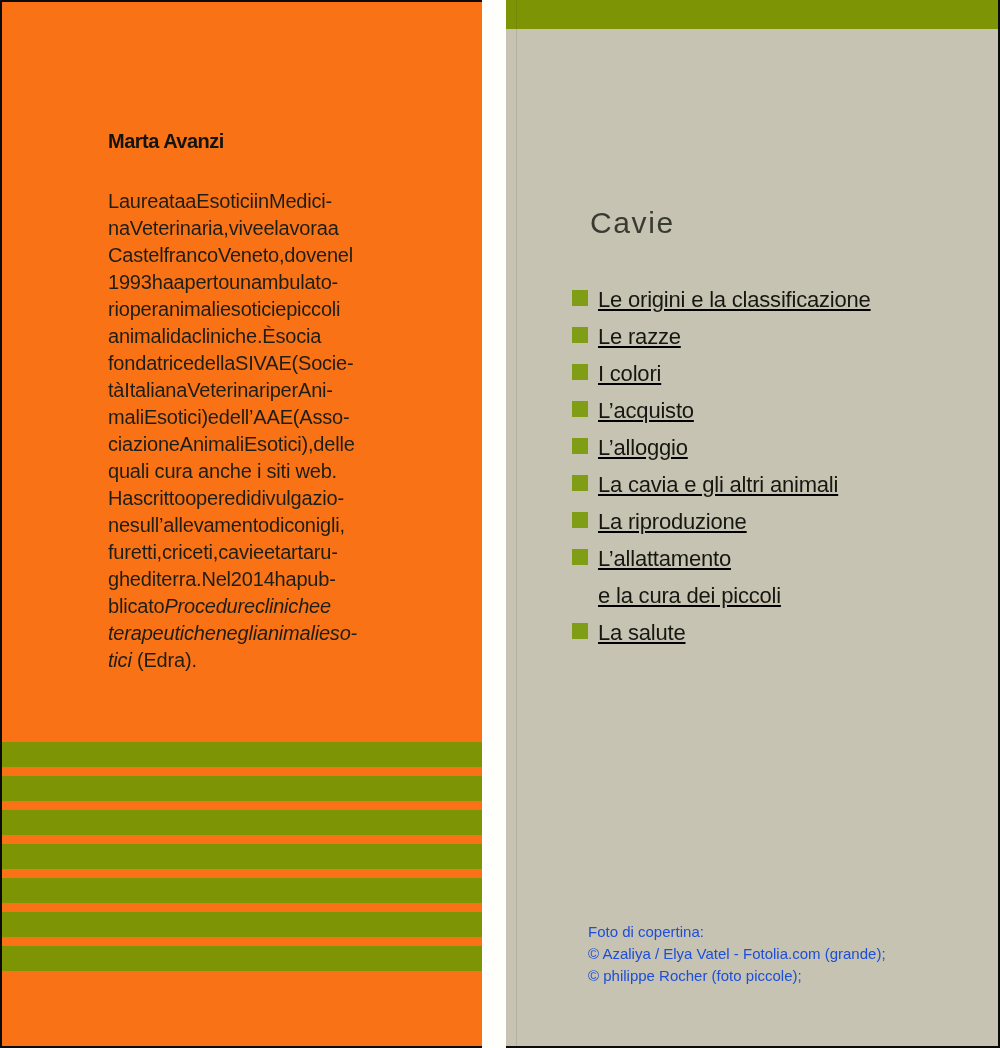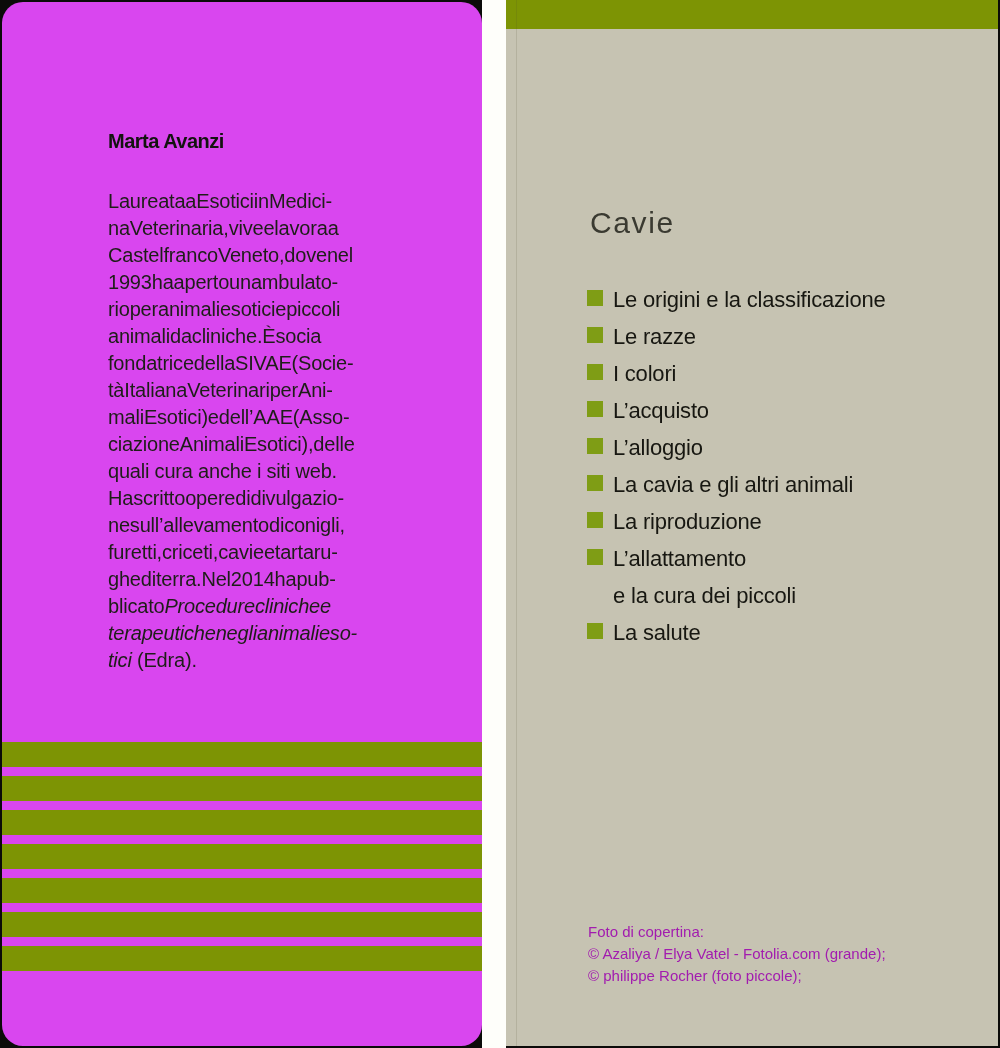--- a/index.html
+++ b/index.html
@@ -1,48 +1,48 @@
 <!DOCTYPE html>
 <html><head>
 <meta charset="utf-8">
 <style>
   html,body{margin:0;padding:0;background:#444;}
   .canvas{
     position:relative;width:1000px;height:1048px;background:#0b0b09;
     font-family:"Liberation Sans", sans-serif;overflow:hidden;
   }
   
-  .left-flap{position:absolute;left:2px;top:2px;width:480px;height:1044px;background:#d946ef;border-radius:21px;}
+  .left-flap{position:absolute;left:2px;top:2px;width:480px;height:1044px;background:#f97316;}
   .panel-gap{position:absolute;left:482px;top:0;width:24px;height:1048px;background:#fefefa;}
   .right-flap{position:absolute;left:506px;top:0;width:492px;height:1046px;background:#c6c3b2;}
   .top-bar{position:absolute;left:0;top:0;width:100%;height:29px;}
   .crease{position:absolute;left:10px;top:0;width:1px;height:100%;background:rgba(70,70,45,.14);}
 
   
   .author-name{position:absolute;left:106px;top:128px;font-size:20px;font-weight:bold;
     letter-spacing:-0.5px;color:#13130f;}
   .bio{position:absolute;left:106px;top:186px;width:274px;font-size:20px;line-height:27px;
     letter-spacing:-0.2px;color:#1e1e18;}
   .bio-line{height:27px;white-space:pre-wrap;}
   .bio-line.just{display:flex;justify-content:flex-start;white-space:normal;}
   .bio .it{font-style:italic;}
 
   .stripes{position:absolute;left:0;top:740px;width:100%;}
   .stripe{height:25px;margin-bottom:9px;}
 
   
   .flap-title{position:absolute;left:84px;top:206px;font-size:30px;font-weight:400;
     letter-spacing:1.6px;color:#3a3a31;}
-  .toc{position:absolute;left:81px;top:288px;}
+  .toc{position:absolute;left:66px;top:288px;text-decoration:underline;}
   .toc-item{display:flex;align-items:flex-start;height:37px;}
   .toc-bullet{width:16px;height:16px;margin-top:2px;margin-right:10px;flex:0 0 16px;}
   .toc-bullet.hidden{visibility:hidden;}
   .toc-label{font-size:22px;line-height:23px;letter-spacing:-0.2px;color:#171711;}
 
-  .credits{position:absolute;left:82px;top:921px;font-size:15px;line-height:22px;color:#a21caf;}
+  .credits{position:absolute;left:82px;top:921px;font-size:15px;line-height:22px;color:#1d4ed8;}
 </style>
 </head>
 <body>
 
 <div class="canvas">
 
   <div class="left-flap">
     <div class="author-name">Marta Avanzi</div>
     <div class="bio" id="bio">
         <div class="bio-line just">

